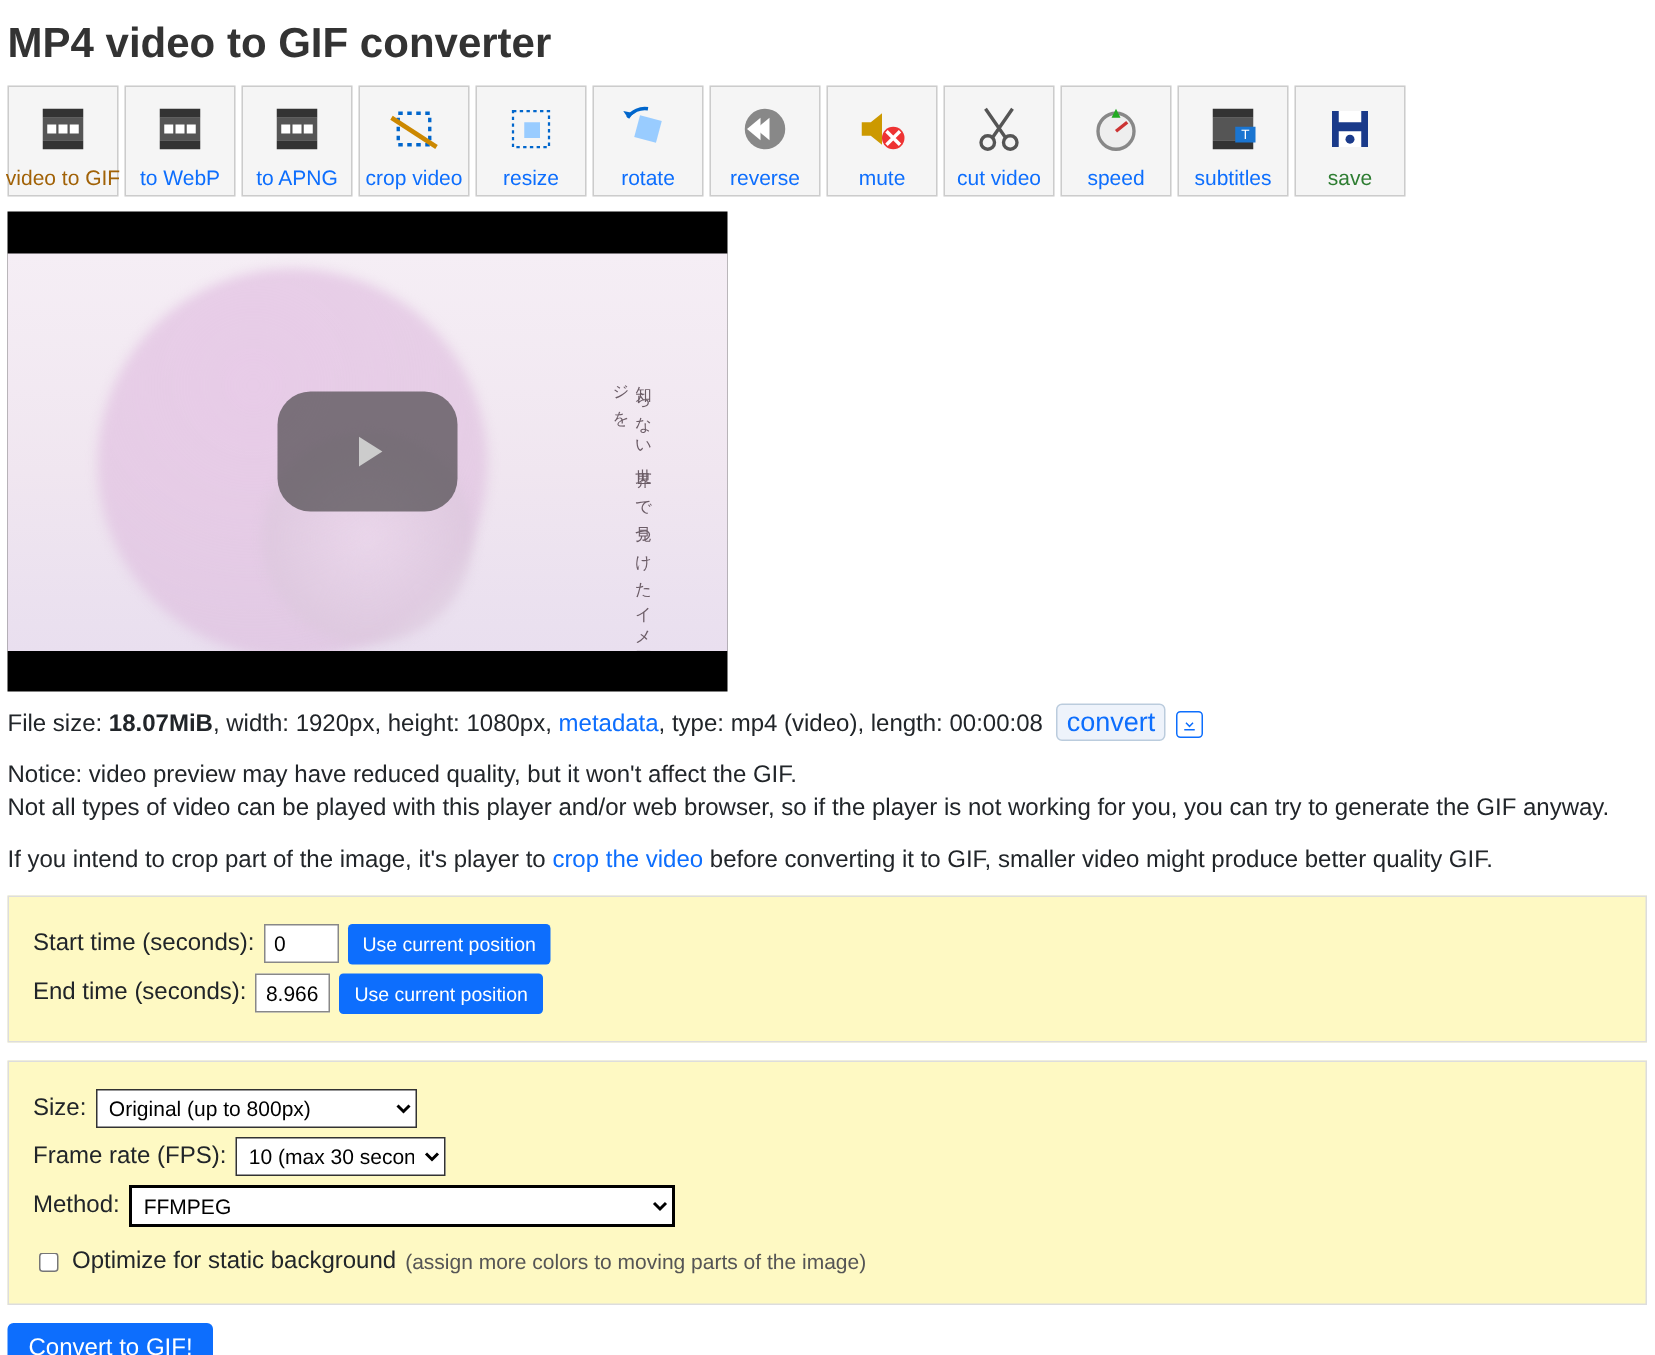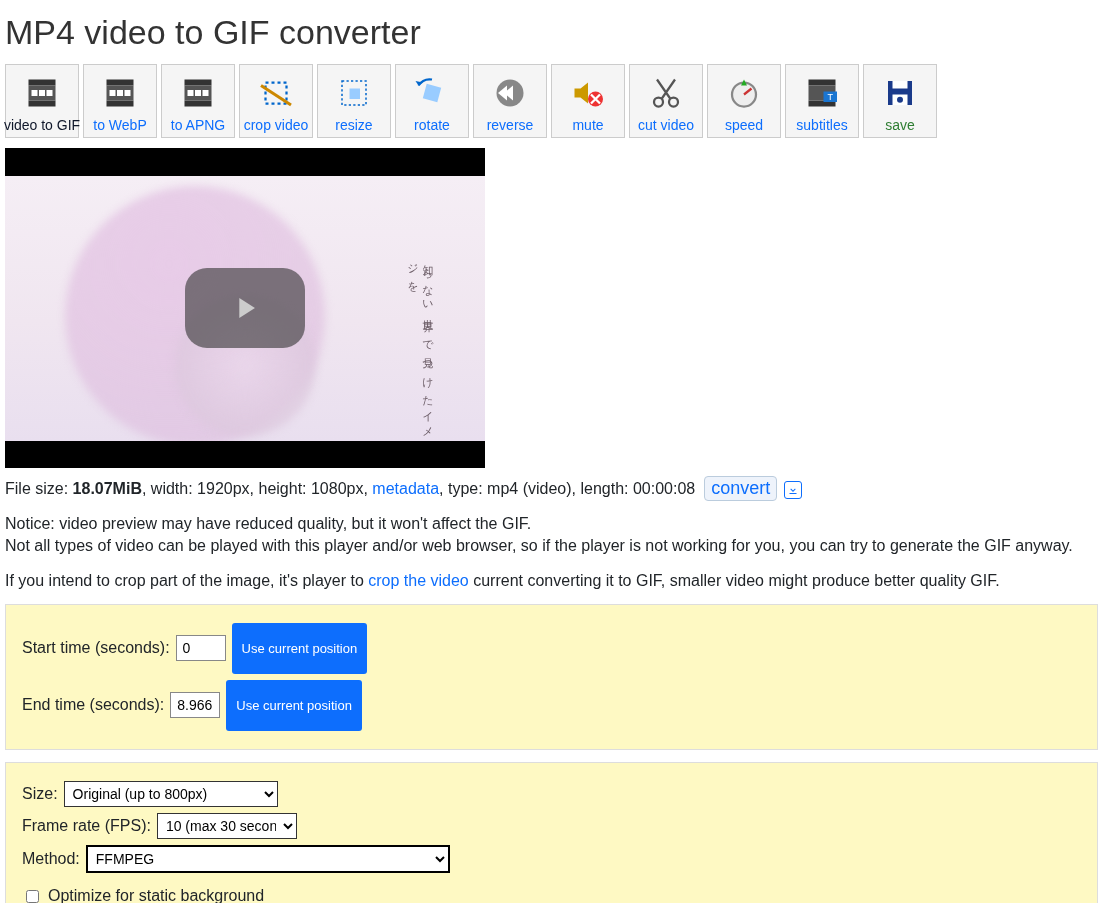--- a/index.html
+++ b/index.html
@@ -4,22 +4,22 @@
 <style>
   * { box-sizing: border-box; }
   body {
     font-family: "Segoe UI", Arial, sans-serif;
     margin: 0;
     padding: 5px;
     color: #212529;
     font-size: 16px;
   }
   h1 {
-    font-size: 34px;
-    font-weight: 400;
+    font-size: 28px;
+    font-weight: 700;
     margin: 8px 0 12px 0;
     color: #333;
   }
   .toolbar {
     display: flex;
     gap: 4px;
     margin-bottom: 10px;
   }
   .tool {
     border: 1px solid #ccc;
@@ -38,21 +38,21 @@
     flex: 1;
     display: flex;
     align-items: center;
     justify-content: center;
   }
   .tool .tool-label {
     color: #0d6efd;
     font-size: 14px;
     white-space: nowrap;
   }
-  .tool.active .tool-label { color: #0f172a; }
+  .tool.active .tool-label { color: #a16207; }
   .tool.save .tool-label { color: #2e7d32; text-align: center; }
   .video-wrap {
     position: relative;
     width: 480px;
     height: 320px;
     background: #000;
     display: flex;
     align-items: center;
     justify-content: center;
     margin-bottom: 8px;
@@ -117,21 +117,21 @@
   input[type="text"].short {
     width: 50px;
     padding: 4px 6px;
     border: 1px solid #888;
     font-size: 14px;
   }
   .btn-blue {
     background: #0d6efd;
     color: #fff;
     border: none;
-    padding: 18px 10px;
+    padding: 6px 10px;
     font-size: 13px;
     border-radius: 3px;
     cursor: pointer;
   }
   .btn-blue.large { padding: 8px 14px; font-size: 16px; border-radius: 4px; }
   select {
     padding: 3px 4px;
     border: 1px solid #333;
     font-size: 14px;
     background: #fff;
@@ -314,21 +314,21 @@
       </svg>
   </span>
 </div>
 
 <div class="notice">
   <p>Notice: video preview may have reduced quality, but it won't affect the GIF.</p>
   <p>Not all types of video can be played with this player and/or web browser, so if the player is not working for you, you can try to generate the GIF anyway.</p>
 </div>
 
 <p style="margin:14px 0;">
-  <span>If you intend to crop part of the image, it's player to </span><a href="#" class="inline">crop the video</a><span> current converting it to GIF, smaller video might produce better quality GIF.</span>
+  <span>If you intend to crop part of the image, it's player to </span><a href="#" class="inline">crop the video</a><span> before converting it to GIF, smaller video might produce better quality GIF.</span>
 </p>
 
 <div class="panel">
   <div class="form-row">
     <label>Start time (seconds):</label>
     <input type="text" class="short" value="0" style="">
     <button class="btn-blue">Use current position</button>
   </div>
   <div class="form-row">
     <label>End time (seconds):</label>
@@ -352,19 +352,20 @@
   </div>
   <div class="form-row">
     <label>Method:</label>
     <select class="wide">
       <option>FFMPEG</option>
     </select>
   </div>
   <div class="form-row" style="margin-top:14px;">
     <input type="checkbox" style="">
     <span>Optimize for static background </span>
+    <span class="hint">(assign more colors to moving parts of the image)</span>
   </div>
 </div>
 
 <button class="btn-blue large">Convert to GIF!</button>
 
 
 
 
 </body></html>

